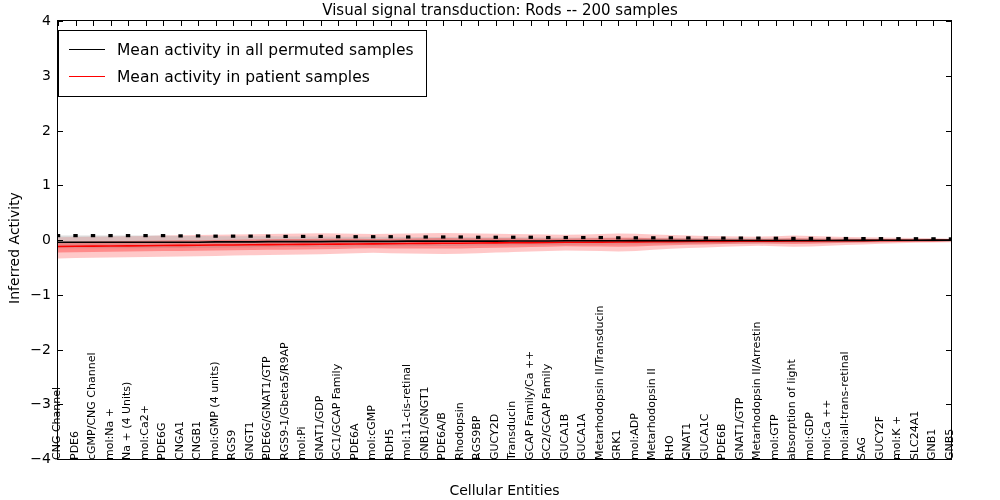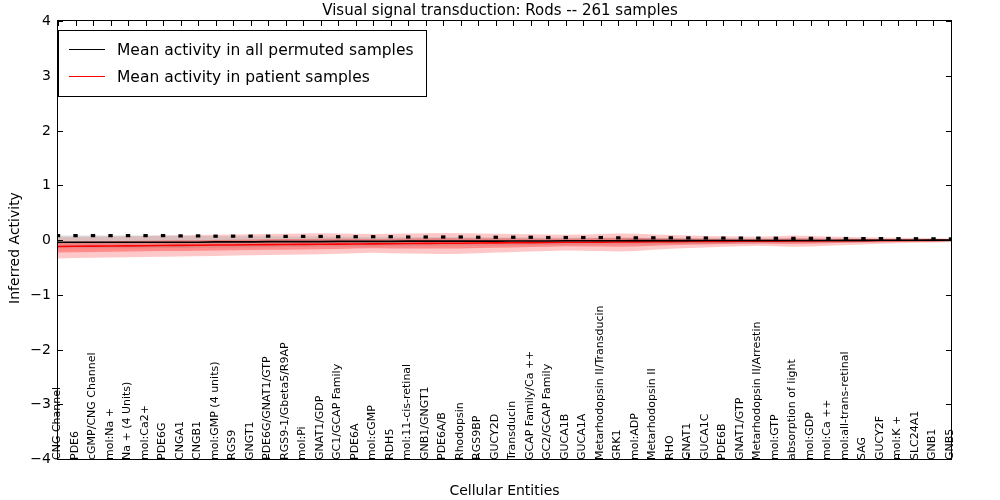--- a/index.html
+++ b/index.html
@@ -153,21 +153,21 @@
     color: #000000;
     white-space: nowrap;
   }
   svg { display: block; }
 </style>
 </head>
 <body>
 
 <div id="figure">
 
-  <div id="chart-title">Visual signal transduction: Rods -- 261 samples</div>
+  <div id="chart-title">Visual signal transduction: Rods -- 200 samples</div>
 
   <div id="ylabel">Inferred Activity</div>
 
   <div id="ytick-labels">
       <div class="ytick-label" style="top: 0px;">4</div>
       <div class="ytick-label" style="top: 54.75px;">3</div>
       <div class="ytick-label" style="top: 109.5px;">2</div>
       <div class="ytick-label" style="top: 164.25px;">1</div>
       <div class="ytick-label" style="top: 219px;">0</div>
       <div class="ytick-label" style="top: 273.75px;">−1</div>

